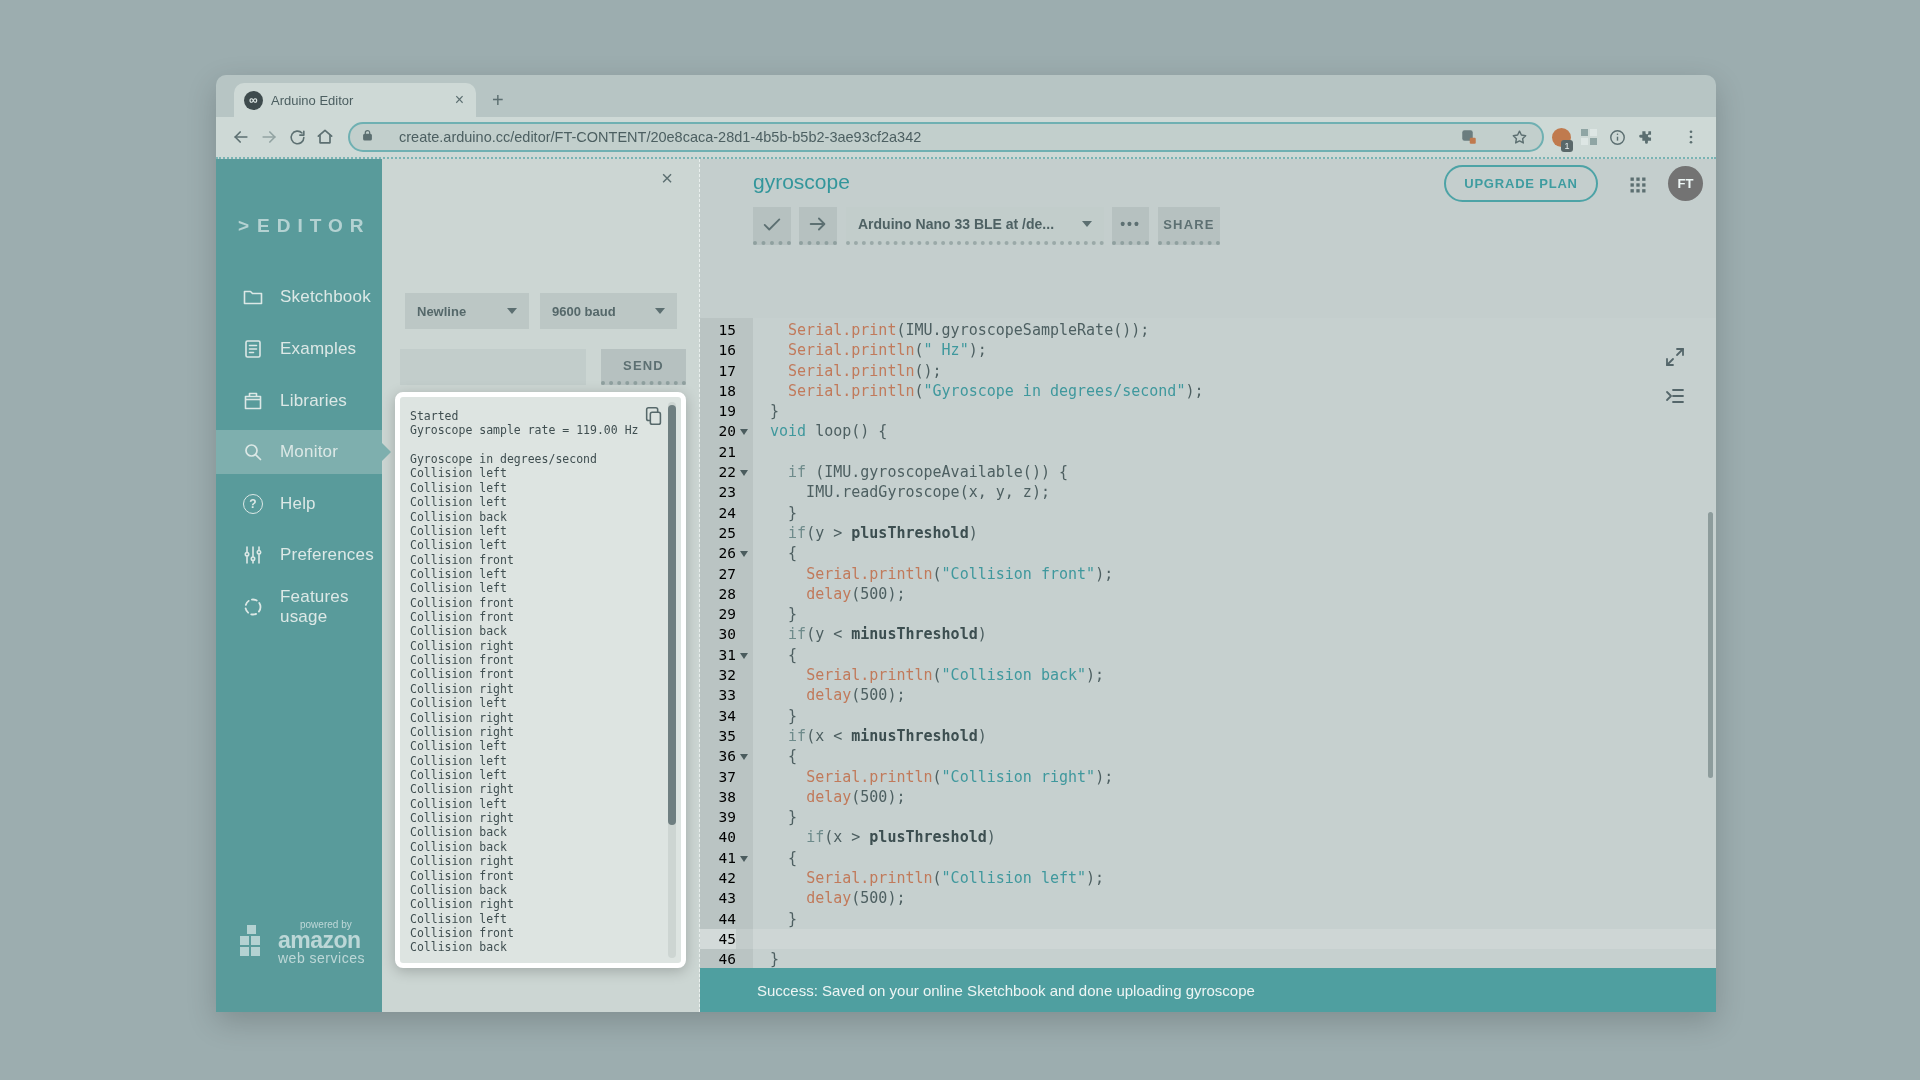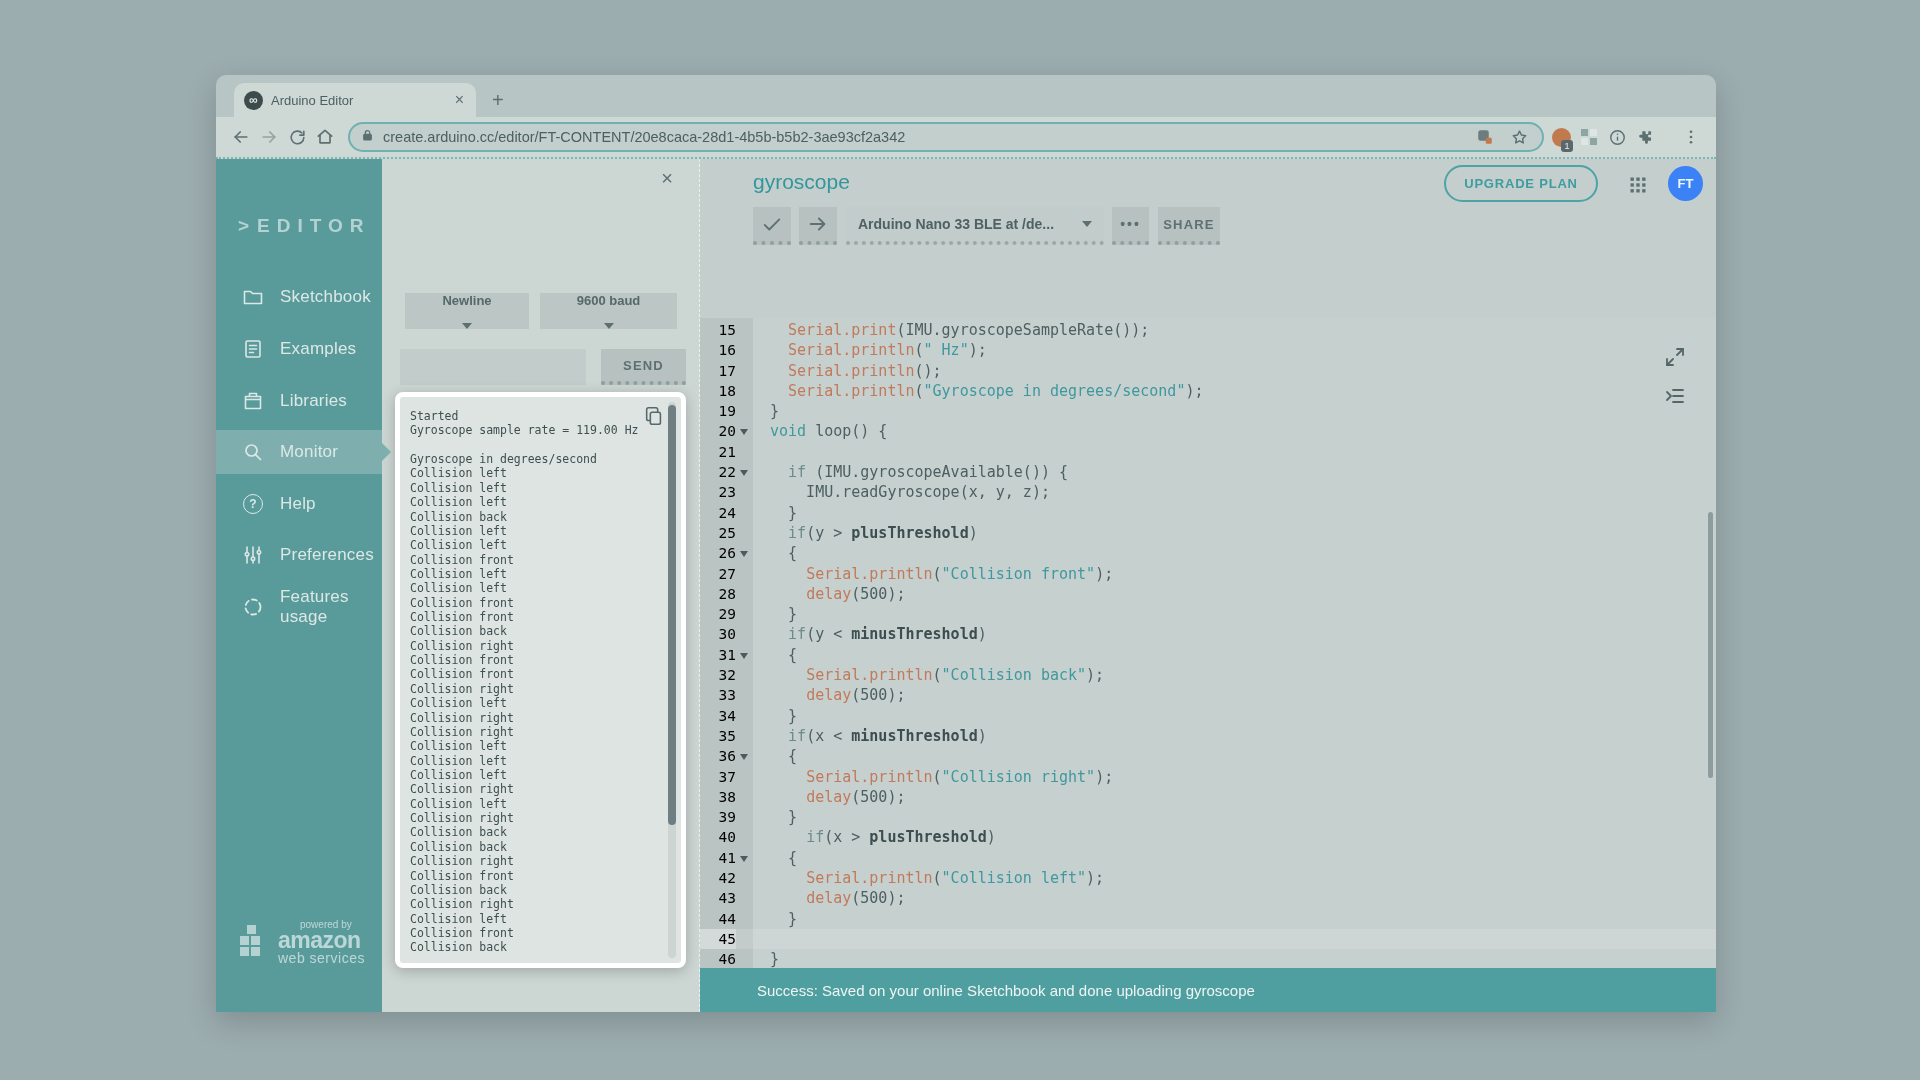--- a/index.html
+++ b/index.html
@@ -21,21 +21,21 @@
   .tab-title { font-size:13px; color:#4c5f61; flex:1; white-space:nowrap; overflow:hidden; }
   .tab-close { font-size:16px; color:#5c6f71; cursor:default; padding:0 2px; }
   .newtab { position:absolute; left:276px; bottom:5px; font-size:20px; color:#5c6f71; }
 
   .urlrow { position:absolute; left:0; top:42px; width:100%; height:42px; background:#ced9d6;
             display:flex; align-items:center; padding:0 14px; gap:6px;
             border-bottom:2px dotted #7ab4b4; }
   .navic { width:26px; height:26px; display:flex; align-items:center; justify-content:center; color:#5c6f71; }
   .navic.dis { color:#92a3a2; }
   .urlpill { height:30px; flex:0 0 1196px; margin-left:6px; background:#c2cfcc; border:2px solid #6fb0b2;
-             border-radius:16px; display:flex; align-items:center; padding:10px 10px; gap:8px; color:#5c6f71; }
+             border-radius:16px; display:flex; align-items:center; padding:10px 10px; gap:24px; color:#5c6f71; }
   .url { font-size:14.5px; color:#4c5f61; flex:1; white-space:nowrap; overflow:hidden; }
   .ext { width:26px; height:26px; display:flex; align-items:center; justify-content:center; color:#5c6f71; position:relative; }
   .orangecirc { width:19px; height:19px; border-radius:50%; background:#c07a4e; display:block; }
   .badge1 { position:absolute; right:-1px; bottom:-2px; width:12px; height:12px; background:#5a686a; color:#e9efee;
             font-size:9px; line-height:12px; text-align:center; border-radius:3px; }
 
   .appcontent { position:absolute; left:0; top:84px; width:100%; height:853px; background:#c4cecd; }
 
   
   .sidebar { position:absolute; left:0; top:0; width:166px; height:100%; background:#599b9b; z-index:3; }
@@ -58,21 +58,21 @@
 
   
   .monitor { position:absolute; left:166px; top:0; width:318px; height:100%; background:#ccd6d3;
              border-right:1px dashed #e9efed; z-index:2; }
   .mclose { position:absolute; right:26px; top:8px; font-size:20px; color:#5c6f71; }
   .portrow { position:absolute; left:23px; top:57px; display:flex; gap:12px; }
   .portlabel { font-size:13px; color:#6a7c7e; padding-top:2px; }
   .portval { font-size:15px; color:#5a6c6e; line-height:21px; }
   .selrow { position:absolute; left:23px; top:134px; display:flex; gap:11px; }
   .msel { height:36px; background:#bcc7c5; display:flex; align-items:center; justify-content:space-between;
-          padding:0 12px; font-size:13px; font-weight:bold; color:#55686a;flex-direction:column; }
+          padding:0 12px; font-size:13px; font-weight:bold; color:#55686a; }
   .msel.w1 { width:124px; } .msel.w2 { width:137px; }
   .caret { width:0; height:0; border-left:5px solid transparent; border-right:5px solid transparent;
            border-top:6px solid #5c6f71; display:inline-block; }
   .sendrow { position:absolute; left:18px; top:190px; display:flex; gap:15px; }
   .sendinput { width:186px; height:36px; background:#c2cdcb; border:none; }
   .btn { background:#b6c1c0; border:none; border-bottom:4px dotted #8fa09f; color:#5d7072;
          font-family:"Liberation Sans",sans-serif; font-size:13px; font-weight:bold; letter-spacing:1.2px;
          display:flex; align-items:center; justify-content:center; }
   .sendbtn { width:85px; height:36px; }
 
@@ -92,21 +92,21 @@
   .discbtn { width:148px; height:34px; font-size:12px; }
 
   
   .main { position:absolute; left:484px; top:0; width:1016px; height:100%; background:#c4cecd; }
   .sketchname { position:absolute; left:53px; top:11px; font-size:21px; color:#33969b; }
   .upgrade { position:absolute; left:744px; top:6px; width:154px; height:37px; border:2px solid #4da3a6;
              border-radius:19px; color:#3f9ca0; font-size:13px; font-weight:bold; letter-spacing:.8px;
              display:flex; align-items:center; justify-content:center; background:transparent; }
   .gridicon { position:absolute; left:928px; top:16px; color:#5c6f71; }
   .avatar { position:absolute; left:968px; top:7px; width:35px; height:35px; border-radius:50%;
-            background:#3b82f6; color:#eef7f6; font-size:13px; font-weight:bold;
+            background:#737373; color:#eef7f6; font-size:13px; font-weight:bold;
             display:flex; align-items:center; justify-content:center; }
 
   .tbtn { position:absolute; top:48px; height:38px; }
   .verify { left:53px; width:38px; }
   .upload { left:99px; width:38px; }
   .boardsel { left:146px; width:258px; background:#c2cdcb; border:none; border-bottom:4px dotted #9aa9a8;
               display:flex; align-items:center; justify-content:space-between; padding:0 12px;
               font-size:14px; color:#4e6163; font-weight:bold; }
   .dotsbtn { left:412px; width:37px; font-size:14px; letter-spacing:2px; }
   .sharebtn { left:458px; width:62px; }

